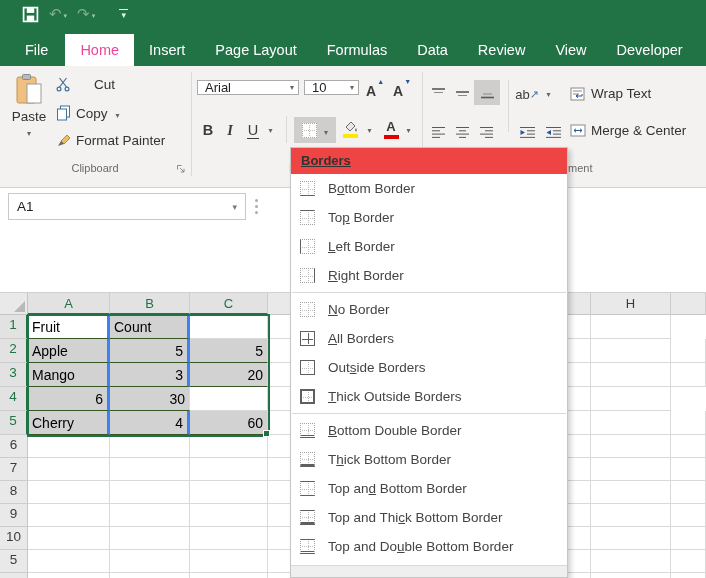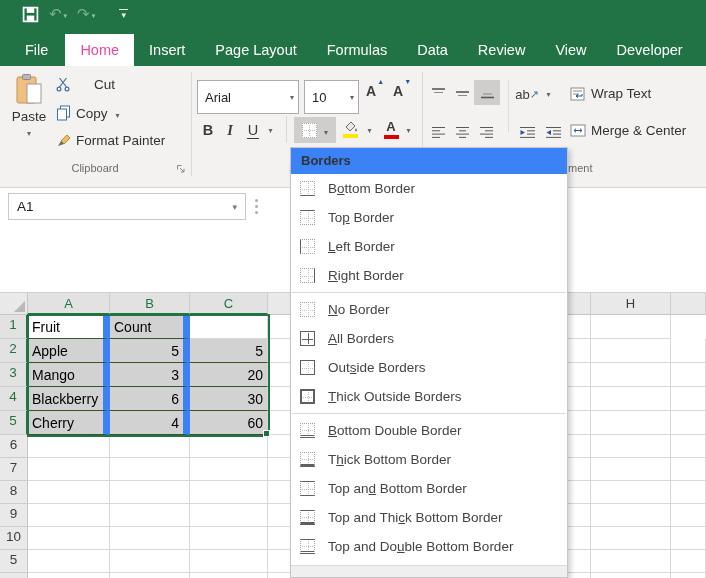--- a/index.html
+++ b/index.html
@@ -31,21 +31,21 @@
   .rbtn{position:absolute;display:flex;align-items:center;gap:5px;font-size:13.5px;color:#333;}
   .dd::after{content:"▾";font-size:8px;color:#666;margin-left:3px;}
   .launcher{position:absolute;width:11px;height:11px;}
 
   
   .paste{position:absolute;left:6px;top:8px;width:46px;height:86px;text-align:center;font-size:13.5px;color:#333;}
   .paste .plabel{margin-top:3px;}
   .paste .pdd::after{content:"▾";font-size:8px;color:#666;}
 
   
-  .combo{position:absolute;height:34px;background:#fff;border:1px solid #ababab;font-size:13px;color:#222;
+  .combo{position:absolute;height:15px;background:#fff;border:1px solid #ababab;font-size:13px;color:#222;
          display:flex;align-items:center;padding:0 4px 0 7px;}
   .combo .cv{flex:1;}
   .combo::after{content:"▾";font-size:8px;color:#666;}
   .fsz{position:absolute;font-size:14px;font-weight:bold;color:#3b3b3b;}
   .fsz .caret{position:absolute;top:-5px;right:-8px;font-size:7px;color:#2b579a;}
   .tbtn{position:absolute;height:24px;display:flex;align-items:center;justify-content:center;font-size:14.5px;color:#3b3b3b;}
   .pressed{background:#d0cecc;}
   .bold{font-weight:bold;}
   .ital{font-family:"Liberation Serif",serif;font-style:italic;font-weight:bold;}
   .unders{border-bottom:1.5px solid #3b3b3b;padding:0 1px;}
@@ -94,31 +94,31 @@
   .tri{position:absolute;right:2px;bottom:2px;width:0;height:0;border-left:11px solid transparent;border-bottom:11px solid #b9b9b9;}
   .ch{display:flex;align-items:center;justify-content:center;background:#e9e9e9;color:#3c3c3c;font-size:13px;
       border-right:1px solid #cdcdcd;border-bottom:1px solid #c6c6c6;}
   .ch.sel{background:#e2e2e2;color:#217346;border-bottom:2px solid #217346;}
   .rh{display:flex;align-items:flex-start;justify-content:center;background:#e9e9e9;color:#3c3c3c;font-size:13.5px;
       border-right:1px solid #c6c6c6;border-bottom:1px solid #cdcdcd;padding-top:2px;}
   .rh.sel{background:#e2e2e2;color:#217346;border-right:2px solid #217346;}
   .c{display:flex;align-items:center;background:#fff;border-right:1px solid #d9d9d9;border-bottom:1px solid #d9d9d9;
      font-size:14px;color:#000;overflow:hidden;white-space:nowrap;}
   .c.sel{background:#d2d2d2;border-bottom:1px solid #375623;}
-  .c.sel.v{border-right:7px solid #3b82f6;}
+  .c.sel.v{border-right:3px solid #3b82f6;}
   .c.a1{background:#fff;}
   .txt{padding-left:4px;}
   .n{justify-content:flex-end;padding-right:4px;}
   .selbox{position:absolute;left:27px;top:21px;width:243px;height:123px;border:2px solid #217346;pointer-events:none;}
   .handle{position:absolute;left:263px;top:137px;width:7px;height:7px;background:#1e7145;border:1px solid #fff;}
 
   
   .menu{position:absolute;left:290px;top:147px;width:278px;height:431px;background:#fff;border:1px solid #c6c6c6;
         box-shadow:3px 3px 5px rgba(0,0,0,0.18);z-index:20;display:flex;flex-direction:column;}
-  .mhead{height:26px;line-height:26px;background:#3b82f6;font-size:13px;font-weight:bold;color:#333;padding-left:10px;}
+  .mhead{height:26px;line-height:26px;background:#ef4444;font-size:13px;font-weight:bold;color:#333;padding-left:10px;text-decoration:underline;}
   .mi{height:29px;display:flex;align-items:center;padding-left:9px;font-size:13.5px;color:#444;}
   .mi .bicon{margin-right:13px;}
   .ml .u{text-decoration:underline;}
   .msep{border-top:1px solid #d9d9d9;margin:2px 1px;}
   .mfoot{margin-top:auto;height:12px;background:#efefef;border-top:1px solid #d9d9d9;}
 
   svg{display:block;}
 </style>
 </head>
 <body>
@@ -401,21 +401,20 @@
       <div class="c"></div>
         <div class="c"></div>
         <div class="c"></div>
         <div class="c"></div>
         <div class="c"></div>
         <div class="c"></div>
     </div>
 
     <div class="r data">
       <div class="rh sel">4</div>
-      <div class="c sel v txt">Blackberry</div>
       <div class="c sel v n">6</div>
       <div class="c sel n">30</div>
       <div class="c"></div>
         <div class="c"></div>
         <div class="c"></div>
         <div class="c"></div>
         <div class="c"></div>
         <div class="c"></div>
     </div>
 

